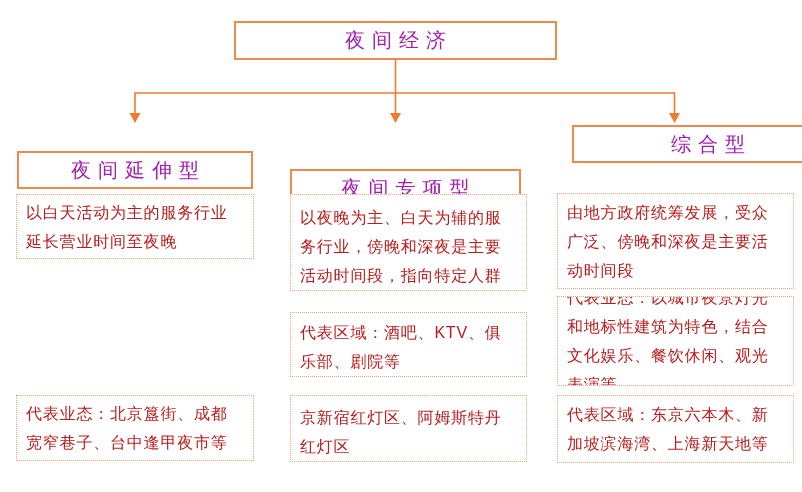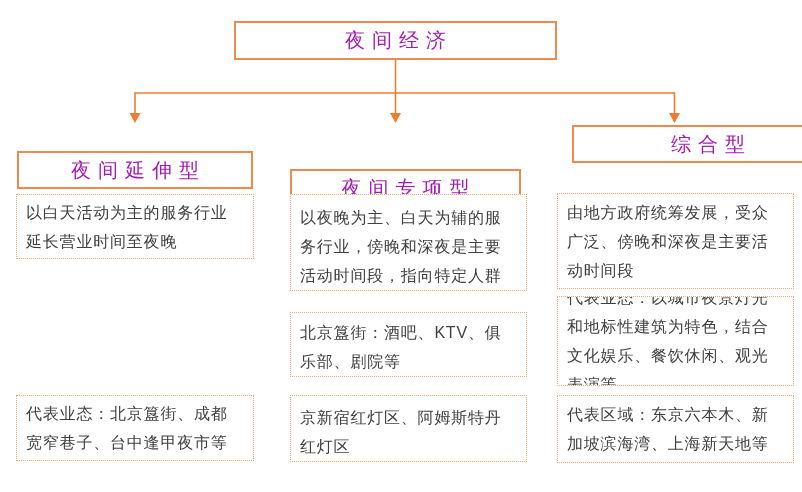--- a/index.html
+++ b/index.html
@@ -42,21 +42,21 @@
   .node.h3   { left: 572px; top: 125px; width: 272px; height: 38px; }
 
   .desc {
     position: absolute;
     box-sizing: border-box;
     border: 1px dotted #F0A878;
     background: #ffffff;
     display: flex;
     align-items: center;
     padding: 0 9px;
-    color: #404040;
+    color: #b91c1c;
     font-size: 16px;
     letter-spacing: 0.8px;
     line-height: 29px;
     text-align: left;
     overflow: hidden;
   }
   
   .c1 { left: 16px;  width: 238px; }
   .c1.b1 { top: 194px; height: 65px; }
   .c1.b2 { top: 302px; height: 64px; }
@@ -113,21 +113,21 @@
     <span>以白天活动为主的服务行业延长营业时间至夜晚</span>
   </div>
   <div class="desc c1 b3">
     <span>代表业态：北京簋街、成都宽窄巷子、台中逢甲夜市等</span>
   </div>
 
   <div class="desc c2 b1">
     <span>以夜晚为主、白天为辅的服务行业，傍晚和深夜是主要活动时间段，指向特定人群</span>
   </div>
   <div class="desc c2 b2">
-    <span>北京簋街：酒吧、KTV、俱乐部、剧院等</span>
+    <span>代表区域：酒吧、KTV、俱乐部、剧院等</span>
   </div>
   <div class="desc c2 b3">
     <span>代表区域：夜间专项型、东京新宿红灯区、阿姆斯特丹红灯区</span>
   </div>
 
   <div class="desc c3 b1">
     <span>由地方政府统筹发展，受众广泛、傍晚和深夜是主要活动时间段</span>
   </div>
   <div class="desc c3 b2">
     <span>代表业态：以城市夜景灯光和地标性建筑为特色，结合文化娱乐、餐饮休闲、观光表演等</span>

